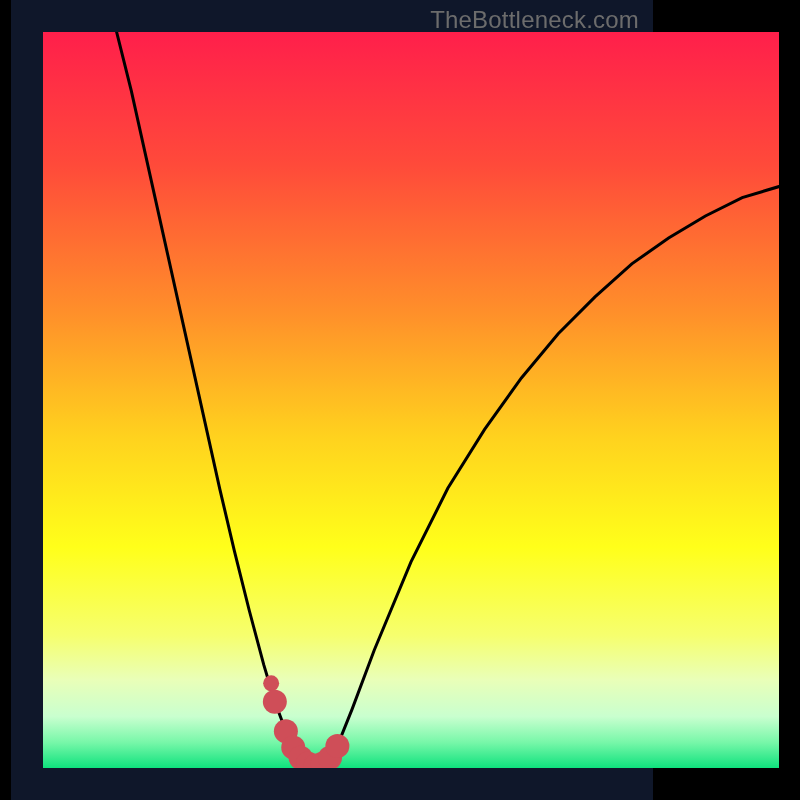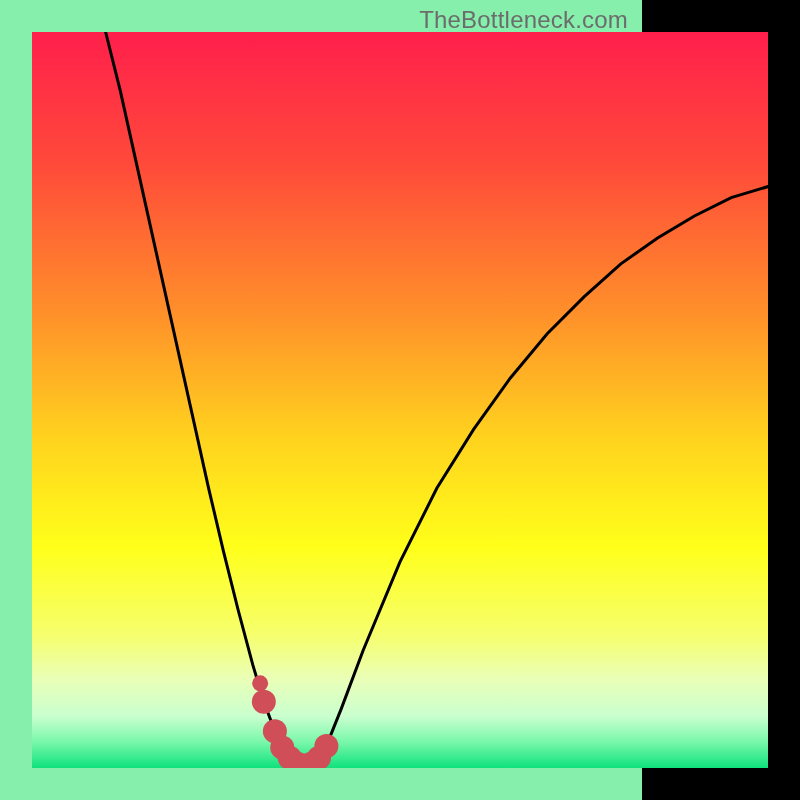--- a/index.html
+++ b/index.html
@@ -6,25 +6,25 @@
     margin: 0;
     padding: 0;
     width: 800px;
     height: 800px;
     background: #000;
     overflow: hidden;
     font-family: Arial, Helvetica, sans-serif;
   }
   .frame {
     position: absolute;
-    left: 0;
+    left: 11px;
     top: 0;
     width: 642px;
     height: 800px;
-    background: #86efac;
+    background: #0f172a;
   }
   .plot-area {
     position: absolute;
     left: 32px;
     top: 32px;
     width: 736px;
     height: 736px;
     overflow: hidden;
   }
   .watermark {

